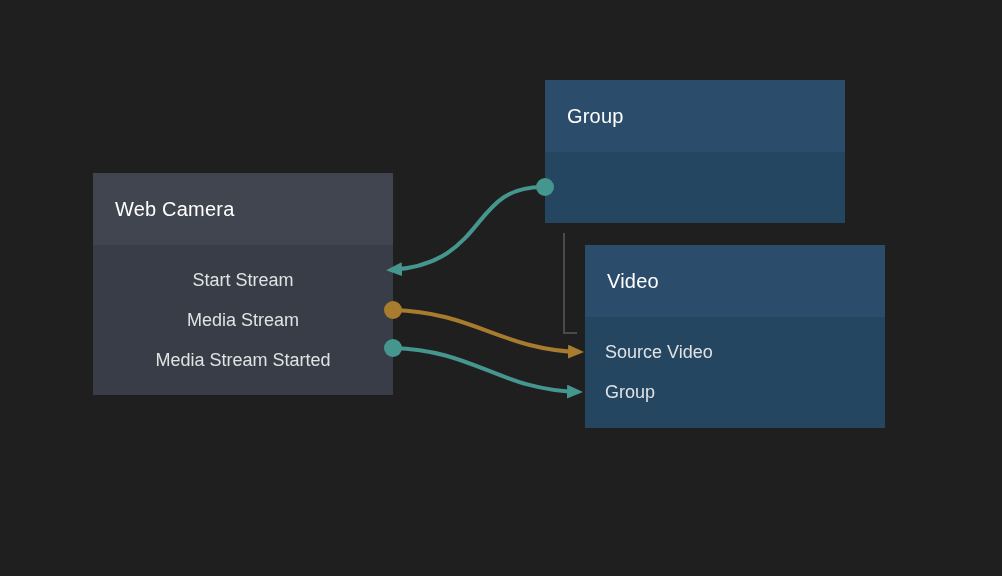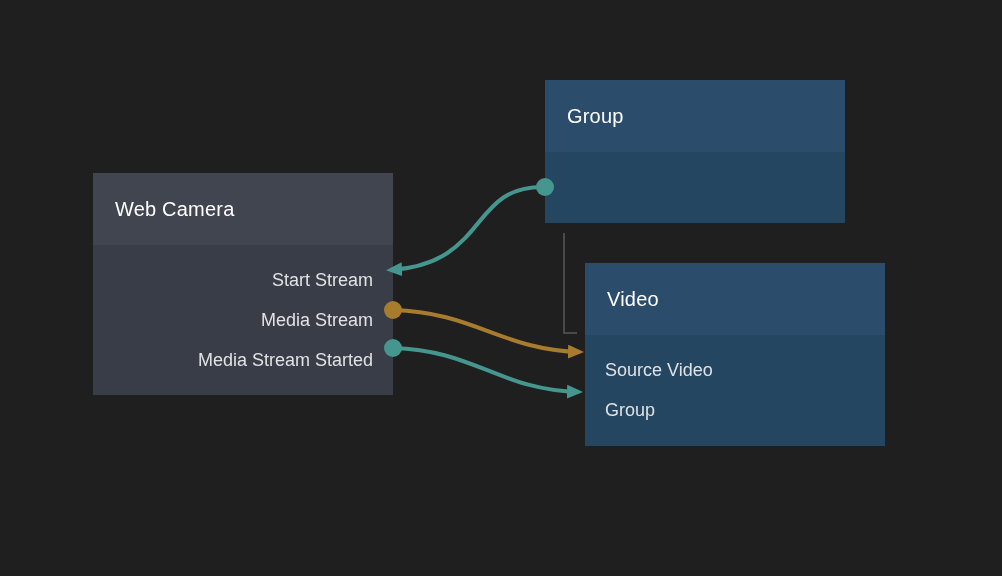--- a/index.html
+++ b/index.html
@@ -39,21 +39,21 @@
   .port {
     height: 40px;
     display: flex;
     align-items: center;
     padding: 0 20px;
     box-sizing: border-box;
     font-size: 18px;
     color: #e0e2e4;
     white-space: nowrap;
   }
-  .port.align-right { justify-content: flex-end; }
+  .port.align-right { justify-content: center; }
   .node--plain { background: #383d47; }
   .node--plain .node-header { background: #41454f; }
   .node--blue { background: #254660; }
   .node--blue .node-header { background: #2b4d6b; }
   .wires {
     position: absolute;
     left: 0;
     top: 0;
     width: 1002px;
     height: 576px;
@@ -83,21 +83,21 @@
       </div>
     </div>
   </div>
 
   <div class="node node--blue" style="left:545px; top:80px; width:300px; height:143px;">
     <div class="node-header">
       <span class="node-title">Group</span>
     </div>
   </div>
 
-  <div class="node node--blue" style="left:585px; top:263px; width:300px; height:183px;">
+  <div class="node node--blue" style="left:585px; top:245px; width:300px; height:183px;">
     <div class="node-header">
       <span class="node-title">Video</span>
     </div>
     <div class="node-body">
       <div class="port">
         <span>Source Video</span>
       </div>
       <div class="port">
         <span>Group</span>
       </div>

